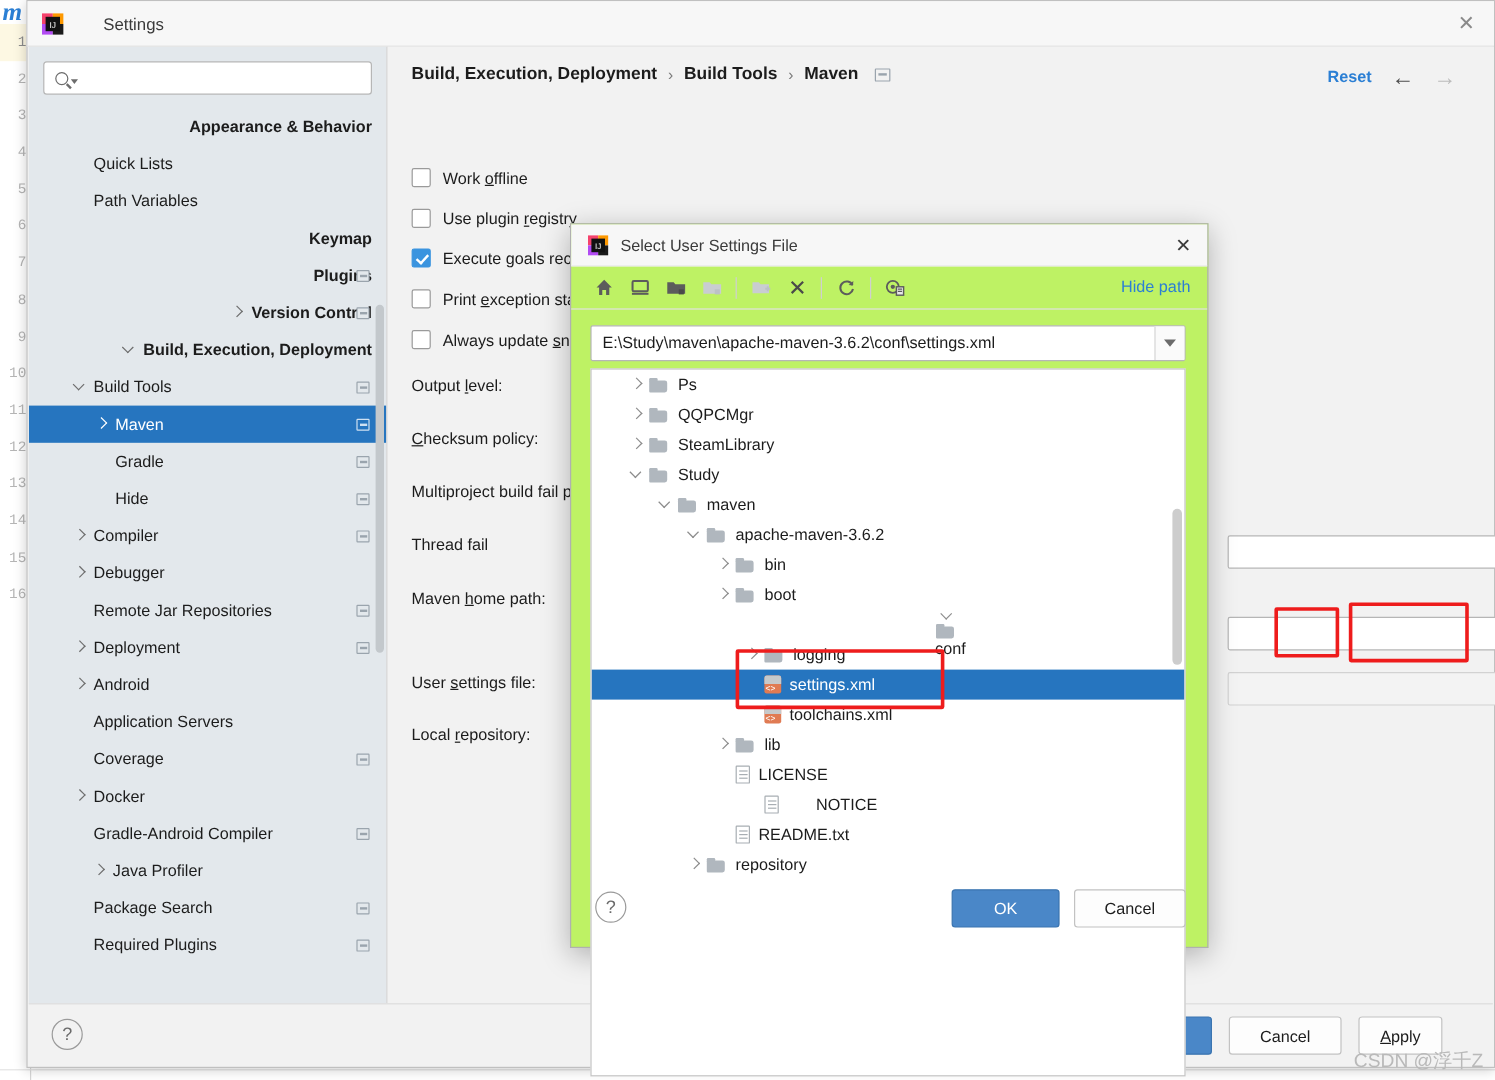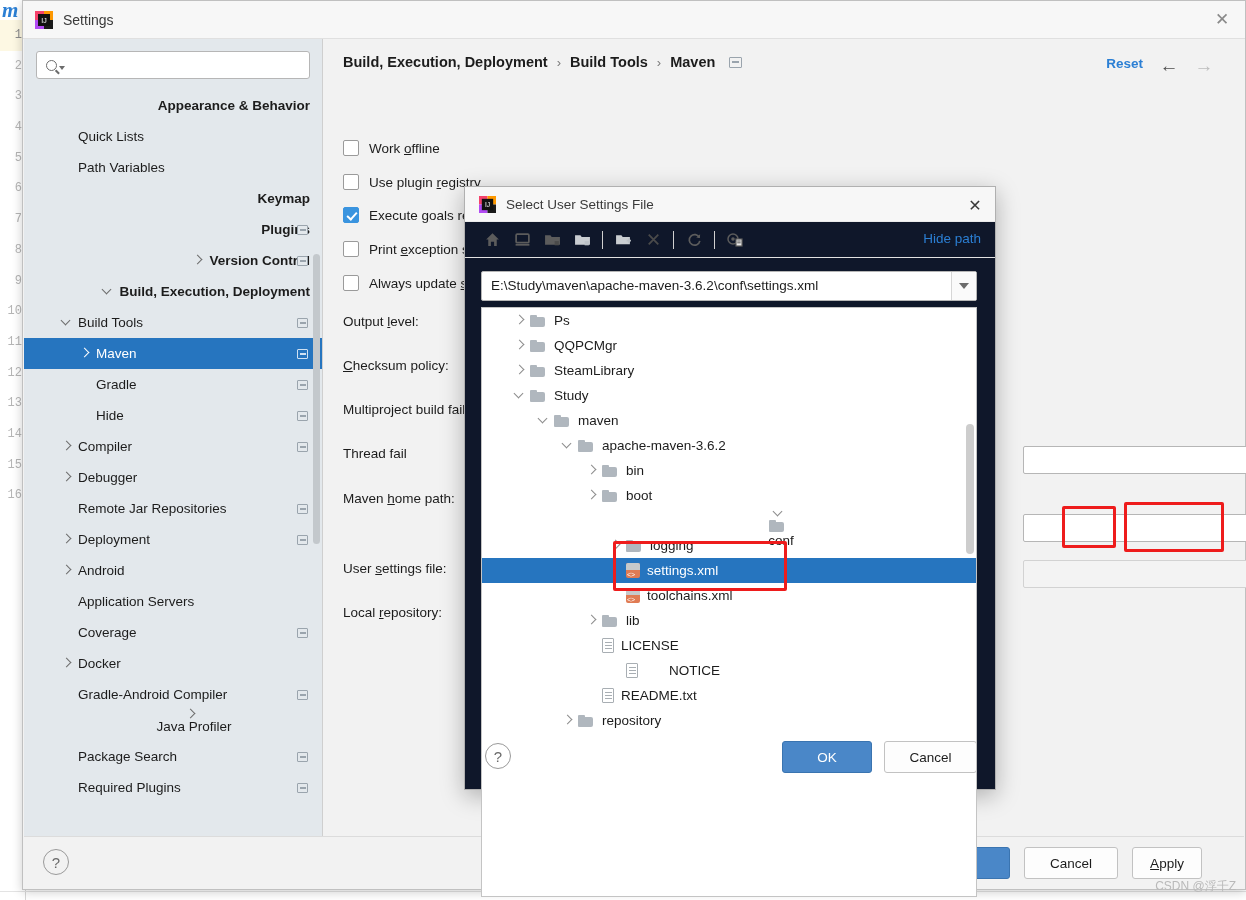--- a/index.html
+++ b/index.html
@@ -53,21 +53,21 @@
     position: absolute; left: 22px; top: 0; width: 1224px; height: 890px;
     background: #f2f2f2;
     border: 1px solid #c0c0c0;
     box-shadow: 0 2px 10px rgba(0,0,0,.20);
   }
   #settings-titlebar {
     position: relative;
     height: 38px;
     background: #f7f7f7;
     border-bottom: 1px solid #e0e0e0;
-    display: flex; align-items: center;
+    display: flex; align-items: center; gap: 23px;
   }
   #ij-logo {
     width: 18px; height: 18px; margin-left: 12px; margin-right: 10px;
     position: relative; flex: none;
   }
   #settings-title-text {
     font-size: 14px; color: #3a3a3a;
   }
   #settings-close {
     position: absolute; right: 0; top: 0; width: 46px; height: 37px;
@@ -269,22 +269,22 @@
     display: flex; align-items: center; justify-content: center;
     font-size: 13.5px; color: #1c1c1c;
     cursor: default;
   }
   .btn.primary {
     background: #4a87c8; border-color: #3a74b0; color: #ffffff;
   }
 
   
   #file-dialog {
-    position: absolute; left: 464px; top: 186px; width: 532px; height: 604px;
-    background: #0f172a;
+    position: absolute; left: 475px; top: 186px; width: 532px; height: 604px;
+    background: #bef264;
     border: 1px solid #b0b0b0;
     box-shadow: 0 6px 22px rgba(0,0,0,.28);
     z-index: 50;
   }
   #fd-titlebar {
     position: relative; height: 35px;
     display: flex; align-items: center;
     border-bottom: 1px solid #eaeaea;
     background: #f7f7f7;
   }
@@ -517,21 +517,21 @@
         </div>
         <div class="tree-row" style="padding-left: 38px;">
           <span class="arrow right"></span>
           <span>Docker</span>
         </div>
         <div class="tree-row" style="padding-left: 38px;">
           <span class="arrow none"></span>
           <span>Gradle-Android Compiler</span>
           <span class="proj-badge"></span>
         </div>
-        <div class="tree-row" style="padding-left: 54px; flex-direction: column;">
+        <div class="tree-row" style="padding-left: 54px;">
           <span class="arrow right"></span>
           <span>Java Profiler</span>
         </div>
         <div class="tree-row" style="padding-left: 38px;">
           <span class="arrow none"></span>
           <span>Package Search</span>
           <span class="proj-badge"></span>
         </div>
         <div class="tree-row" style="padding-left: 38px;">
           <span class="arrow none"></span>
@@ -784,13 +784,13 @@
     <div class="help-circle" style="position:absolute; left:20px; top:16px;">?</div>
     <div class="btn primary" style="position:absolute; left:317px; top:14px; width:90px; height:32px;">OK</div>
     <div class="btn" style="position:absolute; left:419px; top:14px; width:93px; height:32px;">Cancel</div>
   </div>
 </div>
 
 <div class="annot" style="left:1062px; top:506px; width:54px; height:42px;"></div>
 <div class="annot" style="left:1124px; top:502px; width:100px; height:50px;"></div>
 <div class="annot" style="left:613px; top:541px; width:174px; height:50px;"></div>
 
-<div style="position:absolute; right:10px; bottom:5px; font-size:12px; color:#b9b9b9; z-index:80;">CSDN @浮千Z</div>
+<div style="position:absolute; right:10px; bottom:5px; font-size:16px; color:#b9b9b9; z-index:80;">CSDN @浮千Z</div>
 
 </body></html>

